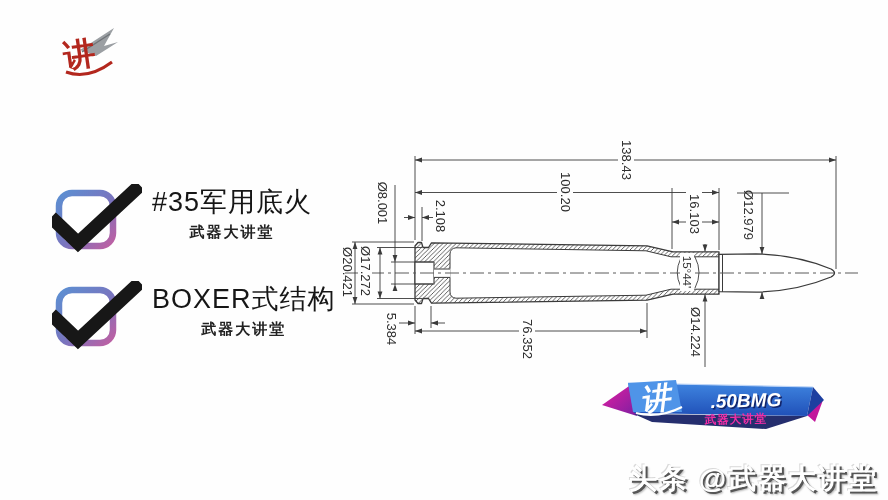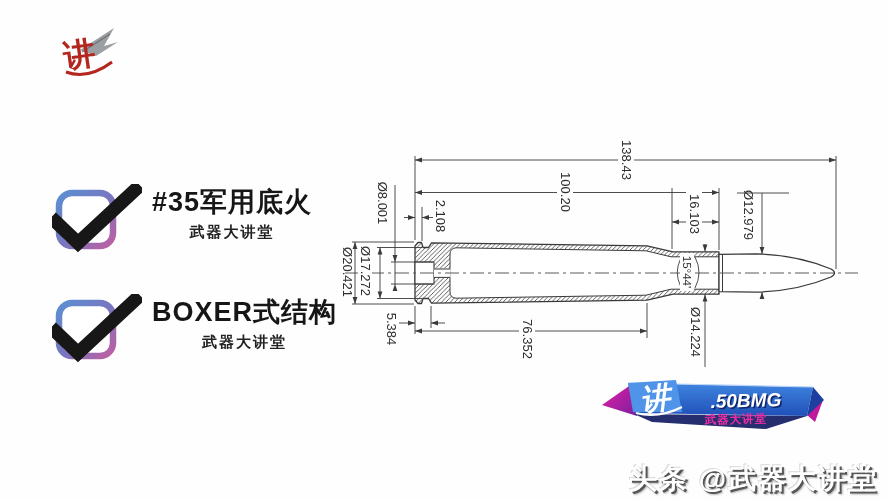--- a/index.html
+++ b/index.html
@@ -2,21 +2,21 @@
 <html><head>
 <meta charset="utf-8">
 <style>
   html,body{margin:0;padding:0;background:#fff;}
   #page{position:relative;width:888px;height:500px;background:#fefefe;overflow:hidden;
         font-family:"Liberation Sans",sans-serif;}
   .abs{position:absolute;}
   
   .check-item{position:absolute;left:52px;display:flex;align-items:flex-start;}
   .check-text{margin-left:10px;}
-  .check-title{font-size:27px;font-weight:700;color:#161616;letter-spacing:1px;
+  .check-title{font-size:27px;font-weight:400;color:#161616;letter-spacing:1px;
                font-family:"Liberation Sans",sans-serif;white-space:nowrap;}
   .check-sub{font-size:15px;font-weight:800;color:#222;letter-spacing:2px;text-align:center;
              margin-top:3px;}
   
   #footer-handle{position:absolute;right:10px;bottom:2px;font-size:28px;font-weight:900;
     letter-spacing:2px;color:#ffffff;
     text-shadow:2px 2px 0 #565656,3px 3px 2px rgba(0,0,0,0.28),-1px -1px 0 #d8d8d8;}
   svg text.dim{font-family:"Liberation Sans",sans-serif;font-size:13px;fill:#2e2e2e;}
   svg text.dim-small{font-family:"Liberation Sans",sans-serif;font-size:11.5px;fill:#2e2e2e;}
 </style>
@@ -57,21 +57,21 @@
     <svg width="90" height="72" viewBox="0 0 90 72">
       <rect x="7" y="9" width="54" height="53" rx="13" fill="#ffffff" stroke="url(#cbgrad)" stroke-width="6.5"></rect>
       <polyline points="4,38 26,59 83,6" fill="none" stroke="#171717" stroke-width="13.5" stroke-linecap="square" stroke-linejoin="miter"></polyline>
     </svg>
     <div class="check-text">
       <div class="check-title">#35军用底火</div>
       <div class="check-sub">武器大讲堂</div>
     </div>
   </div>
 
-  <div class="check-item" style="top:294px">
+  <div class="check-item" style="top:281px">
     <svg width="90" height="72" viewBox="0 0 90 72">
       <rect x="7" y="9" width="54" height="53" rx="13" fill="#ffffff" stroke="url(#cbgrad)" stroke-width="6.5"></rect>
       <polyline points="4,38 26,59 83,6" fill="none" stroke="#171717" stroke-width="13.5" stroke-linecap="square" stroke-linejoin="miter"></polyline>
     </svg>
     <div class="check-text">
       <div class="check-title">BOXER式结构</div>
       <div class="check-sub">武器大讲堂</div>
     </div>
   </div>
 

